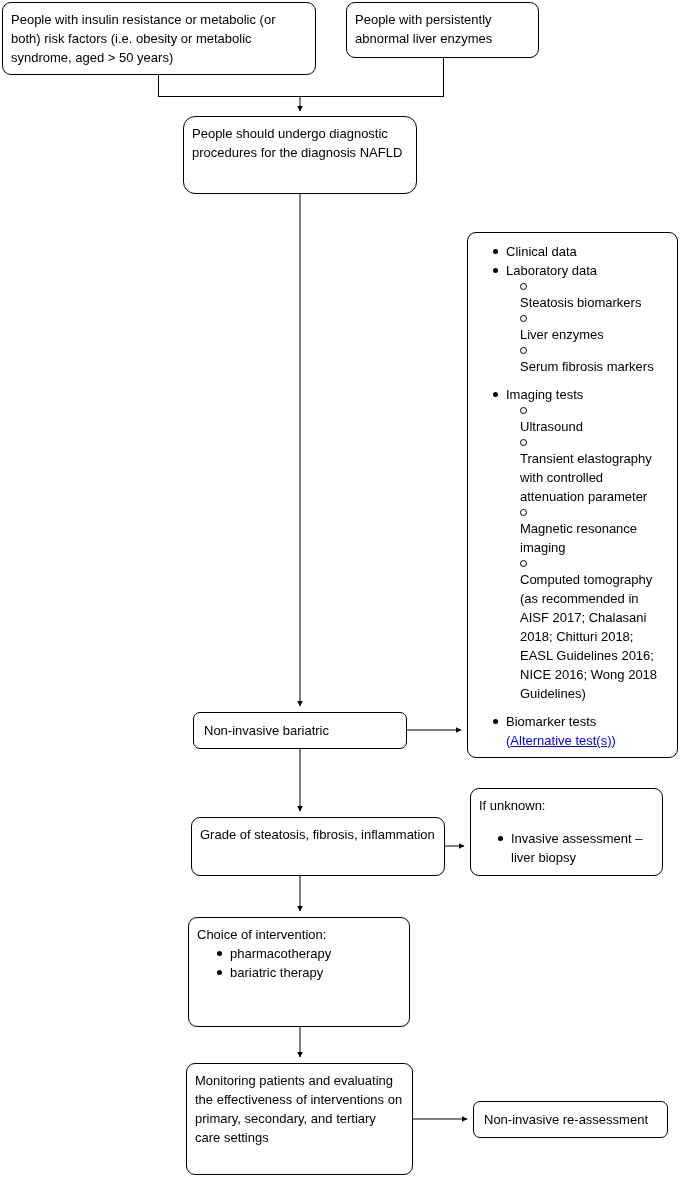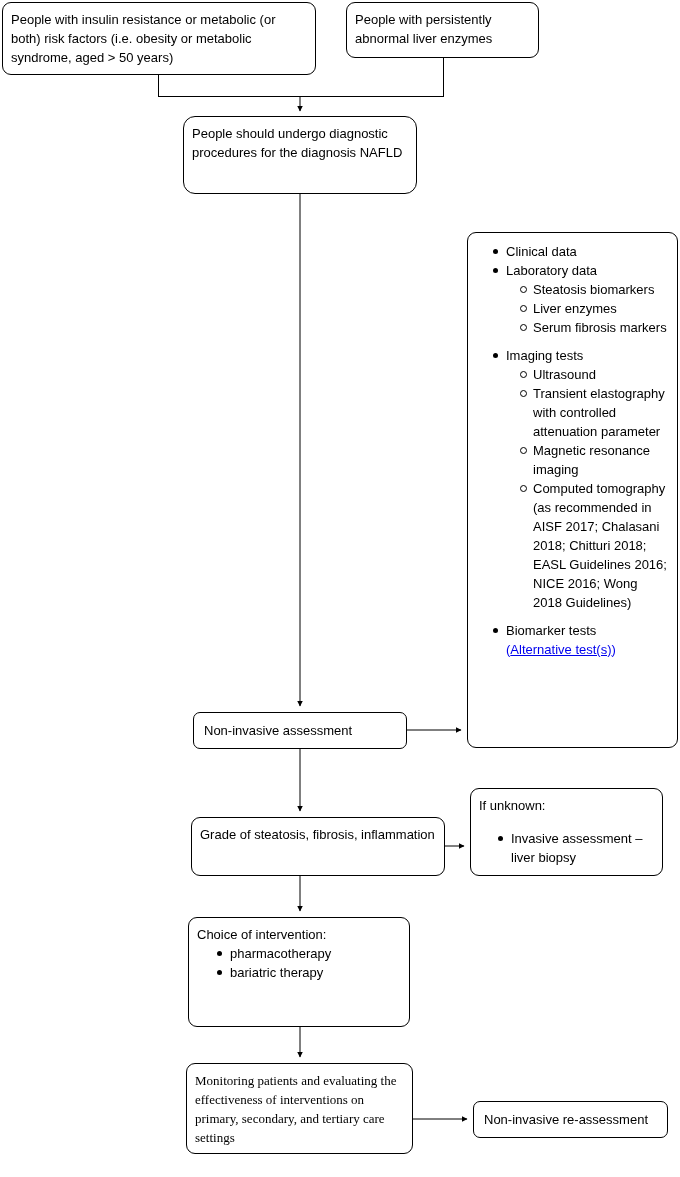--- a/index.html
+++ b/index.html
@@ -12,21 +12,21 @@
   .box{
     position:absolute;z-index:1;background:#fff;border:1px solid #000;border-radius:9px;
     padding:7px 8px;box-sizing:border-box;
   }
   .li{display:flex;align-items:flex-start;}
   .li .mk{flex:0 0 13px;height:19px;display:flex;align-items:center;}
   .mk i{display:block;width:5px;height:5px;border-radius:50%;background:#000;}
   .mk.o i{width:7px;height:7px;background:#fff;border:1px solid #000;box-sizing:border-box;}
   .li .tx{flex:1;}
   .big .l1{margin-left:17px;}
-  .big .l2{margin-left:44px;}
+  .big .l2{margin-left:44px;flex-direction:column;}
   .big .gap{margin-top:9px;}
   .ifunknown-li{margin-left:19px;margin-top:14px;}
   .choice-li{margin-left:20px;}
   .choice-first{margin-top:9px;}
   .blue{color:#0000EE;}
   a.link{color:#0000EE;text-decoration:underline;cursor:pointer;}
 </style>
 </head>
 <body>
 
@@ -127,21 +127,21 @@
           <i></i>
         </span>
       <div class="tx">
         <span>Biomarker tests</span><br>
         <span class="blue">(</span><a class="link">Alternative test(s)</a><span class="blue">)</span>
       </div>
     </div>
   </div>
 
   <div class="box" style="left:193px;top:712px;width:214px;height:37px;padding:8px 10px;border-radius:7px;">
-    <span>Non-invasive assessment</span>
+    <span>Non-invasive bariatric</span>
   </div>
 
   <div class="box" style="left:191px;top:817px;width:254px;height:59px;">
     <span>Grade of steatosis, fibrosis, inflammation</span>
   </div>
 
   <div class="box" style="left:470px;top:788px;width:193px;height:88px;">
     <div>If unknown:</div>
     <div class="li ifunknown-li">
       <span class="mk f">
@@ -160,21 +160,21 @@
       <span class="tx">pharmacotherapy</span>
     </div>
     <div class="li choice-li">
       <span class="mk f">
           <i></i>
         </span>
       <span class="tx">bariatric therapy</span>
     </div>
   </div>
 
-  <div class="box" style="left:186px;top:1063px;width:227px;height:91px;font-family:Liberation Serif, serif;">
+  <div class="box" style="left:186px;top:1063px;width:227px;height:112px;">
     <span>Monitoring patients and evaluating the effectiveness of interventions on primary, secondary, and tertiary care settings</span>
   </div>
 
   <div class="box" style="left:473px;top:1101px;width:195px;height:37px;padding:8px 10px;border-radius:7px;">
     <span>Non-invasive re-assessment</span>
   </div>
 
 </div>
 
 </body></html>

